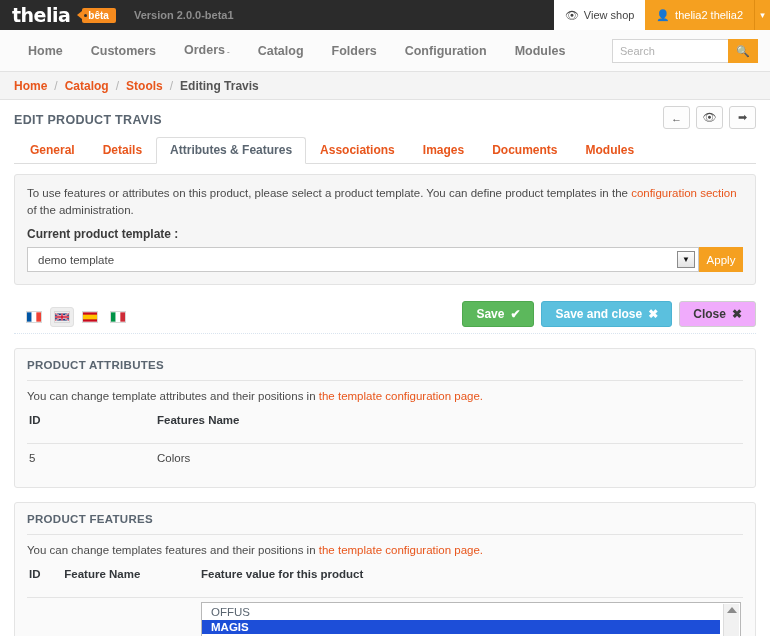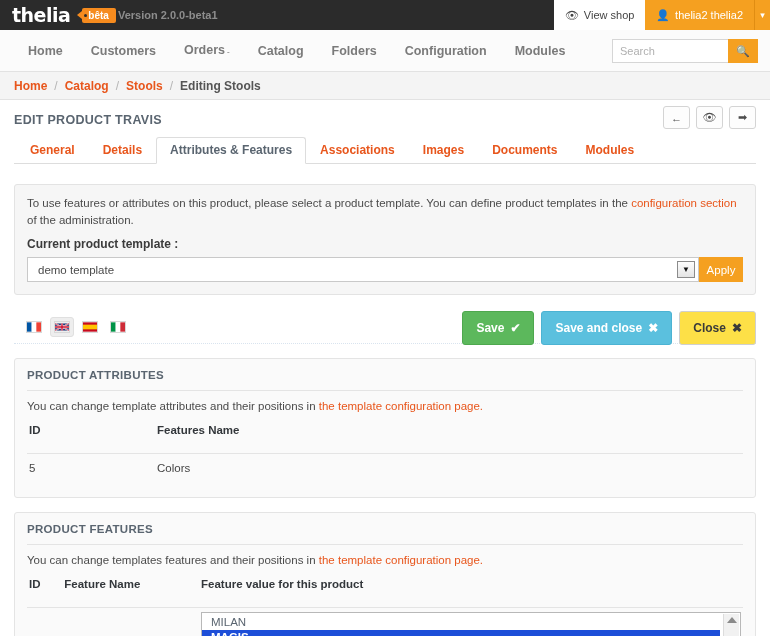--- a/index.html
+++ b/index.html
@@ -58,21 +58,21 @@
   .logo-tag:after {
     content: "";
     position: absolute;
     left: 2px; top: 50%;
     margin-top: -1.5px;
     width: 3px; height: 3px;
     border-radius: 50%;
     background: #2b2b2b;
   }
   .version-text {
-    margin-left: 2px;
+    margin-left: 18px;
     color: #8d8d8d;
     font-size: 11px;
     font-weight: bold;
   }
   .topbar-right {
     position: absolute;
     right: 0; top: 0;
     height: 30px;
     display: flex;
     align-items: stretch;
@@ -223,21 +223,21 @@
   .tab.active {
     color: #5a6570;
     background: #ffffff;
     border: 1px solid #dddddd;
     border-bottom-color: #ffffff;
     border-radius: 3px 3px 0 0;
   }
 
   
   .alert-box {
-    margin-top: 20px;
+    margin-top: 10px;
     background: #f6f6f6;
     border: 1px solid #e3e3e3;
     border-radius: 3px;
     padding: 10px 12px 12px 12px;
   }
   .alert-text { font-size: 11.5px; color: #4b4b4b; line-height: 1.45; }
   .alert-text a { color: #e8561c; text-decoration: none; cursor: pointer; }
   .tpl-label {
     margin-top: 9px;
     font-size: 12px;
@@ -303,35 +303,35 @@
   }
   .flag-btn.active { background: #eeeeee; border-color: #e0e0e0; }
   .actions {
     position: absolute;
     right: 0; top: 0;
     display: flex;
     gap: 7px;
     align-items: center;
   }
   .btn {
-    height: 34px;
+    height: 26px;
     padding: 0 13px;
     border-radius: 3px;
     font-size: 12px;
     font-weight: bold;
     display: flex;
     align-items: center;
     gap: 6px;
     cursor: pointer;
     border: 1px solid transparent;
     color: #fff;
   }
   .btn-save { background: #5cb85c; border-color: #4ea84e; }
   .btn-saveclose { background: #5bc0de; border-color: #4cb3d3; }
-  .btn-close { background: #fde047; border-color: #cfcfcf; color: #3a3a3a; }
+  .btn-close { background: #f0abfc; border-color: #cfcfcf; color: #3a3a3a; }
 
   
   .panel {
     margin-top: 14px;
     background: #fafafa;
     border: 1px solid #e4e4e4;
     border-radius: 3px;
     padding: 10px 12px 14px 12px;
   }
   .panel-title {
@@ -458,21 +458,21 @@
   </div>
 </div>
 
 <div class="breadcrumb">
   <span class="crumb">Home</span>
   <span class="crumb-sep">/</span>
   <span class="crumb">Catalog</span>
   <span class="crumb-sep">/</span>
   <span class="crumb">Stools</span>
   <span class="crumb-sep">/</span>
-  <span class="crumb active">Editing Stools</span>
+  <span class="crumb active">Editing Travis</span>
 </div>
 
 <div class="content">
 
   <div class="page-head">
     <div class="page-title">EDIT PRODUCT TRAVIS</div>
     <div class="head-btns">
       <div class="head-btn">
           <span>←</span>
         </div>
@@ -594,21 +594,21 @@
           <th>Feature value for this product</th>
         </tr>
       </thead>
       <tbody>
         <tr>
           <td>5</td>
           <td>Brand</td>
           <td class="listbox-cell">
             <div class="listbox">
               <div class="listbox-inner">
-                <div class="opt">MILAN</div>
+                <div class="opt">OFFUS</div>
                 <div class="opt selected">MAGIS</div>
                 <div class="opt">OXYO</div>
                 <div class="opt">OFFUS</div>
 
               </div>
               <div class="scrollbar">
                 <div class="sb-arrow sb-up"></div>
 
               </div>
             </div>

